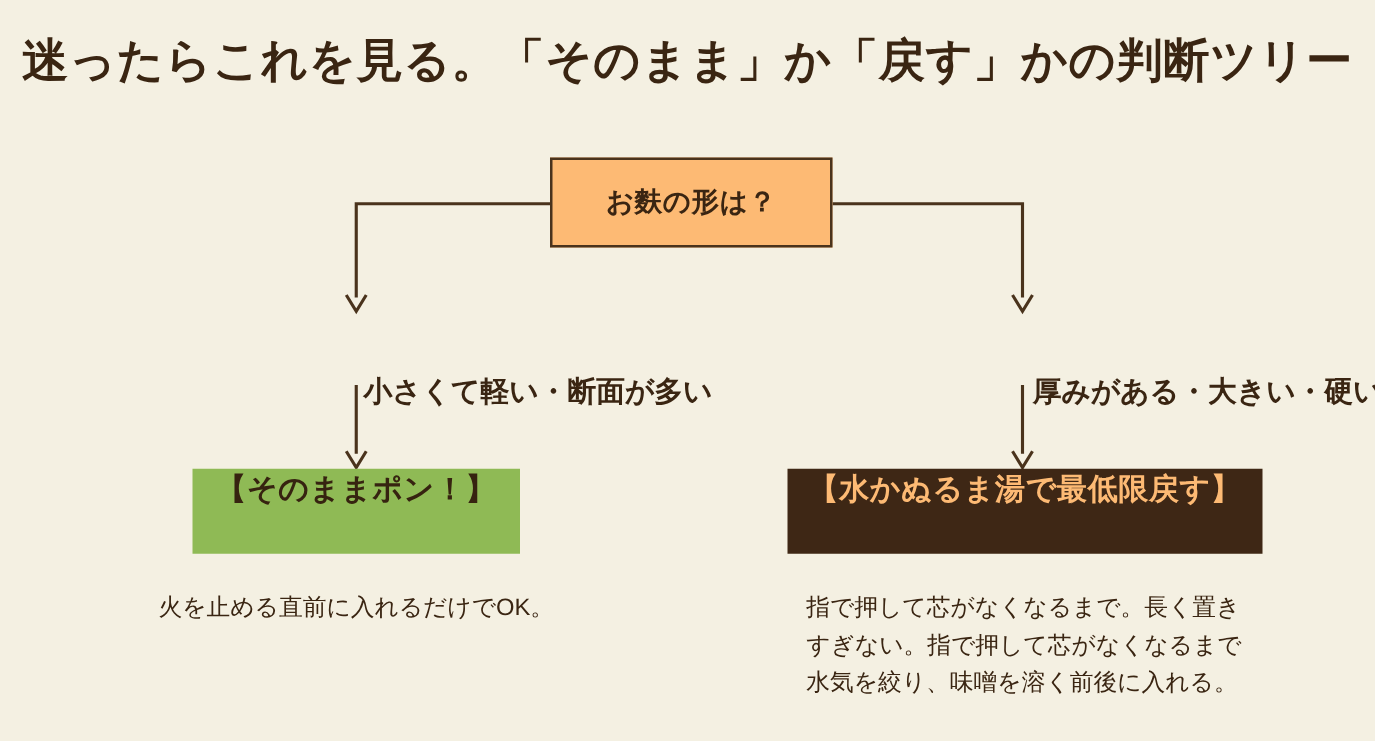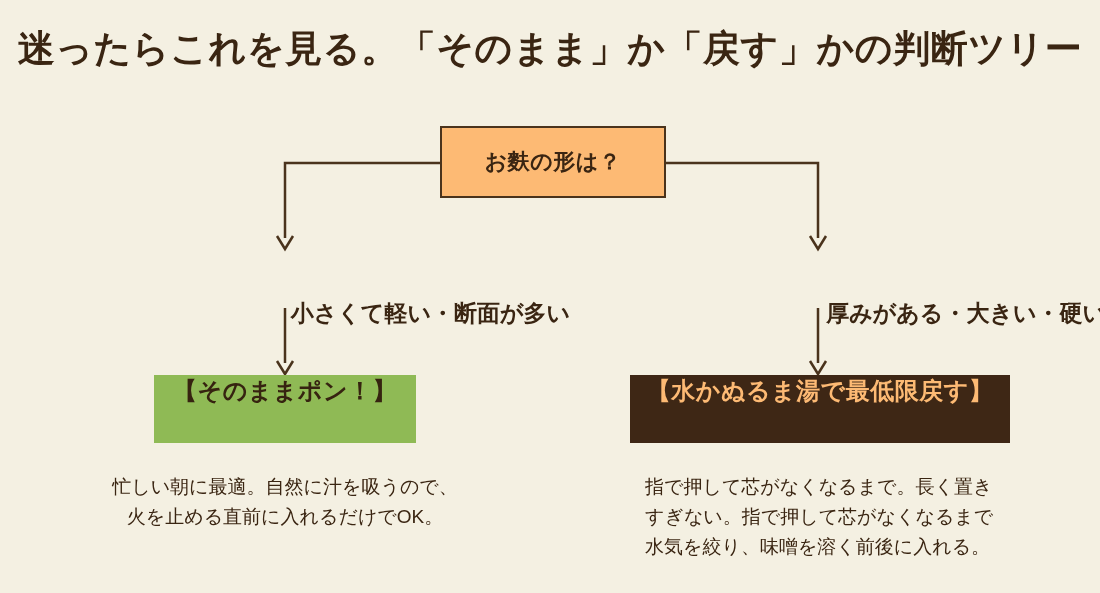--- a/index.html
+++ b/index.html
@@ -151,21 +151,20 @@
   <div class="branch-label right">厚みがある・大きい・硬い</div>
 
   <div class="result-box green">
     <span class="result-label">【そのままポン！】</span>
   </div>
   <div class="result-box brown">
     <span class="result-label">【水かぬるま湯で最低限戻す】</span>
   </div>
 
   <div class="caption left">
-    <span class="cap-line">忙しい朝に最適。自然に汁を吸うので、</span>
     <span class="cap-line">火を止める直前に入れるだけでOK。</span>
   </div>
   <div class="caption right">
     <span class="cap-line">指で押して芯がなくなるまで。長く置き</span>
     <span class="cap-line">すぎない。指で押して芯がなくなるまで</span>
     <span class="cap-line">水気を絞り、味噌を溶く前後に入れる。</span>
   </div>
 
 </div>
 

